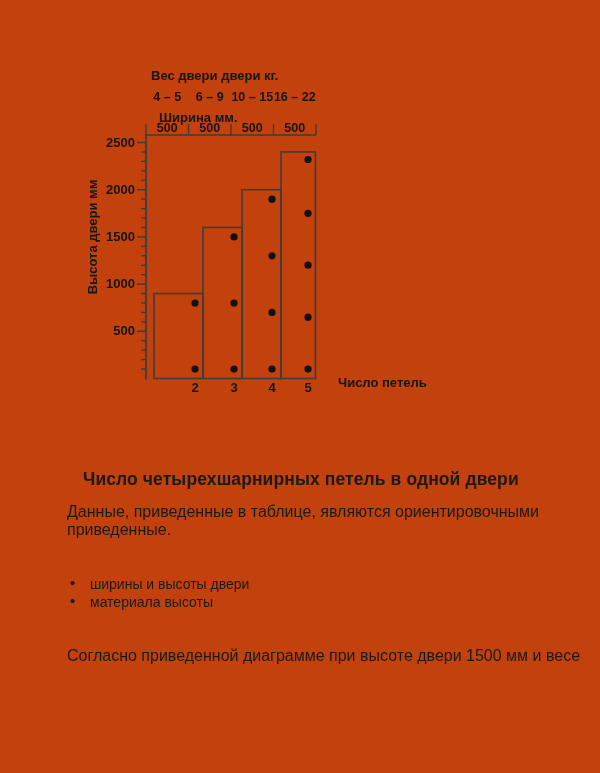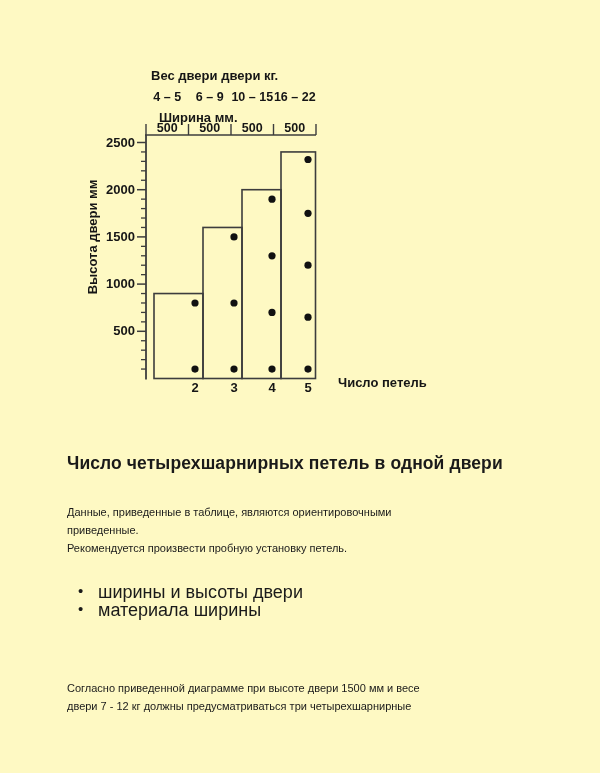--- a/index.html
+++ b/index.html
@@ -1,28 +1,28 @@
 <!DOCTYPE html>
 <html><head>
 <meta charset="utf-8">
 <style>
   html,body{margin:0;padding:0;background:#fff;}
-  .page{position:relative;width:600px;height:773px;background:#fef9c3;overflow:hidden;
+  .page{position:relative;width:600px;height:773px;background:#c2410c;overflow:hidden;
         font-family:"Liberation Sans",sans-serif;color:#1a1a1a;}
   #chart{position:absolute;left:0;top:0;}
   .ct{font-family:"Liberation Sans",sans-serif;font-size:13px;fill:#161616;}
   .b{font-weight:bold;}
   .sm{font-size:12.5px;}
-  h1.title{position:absolute;left:67px;top:453px;margin:0;
+  h1.title{position:absolute;left:67px;top:453px;margin:16px;
            font-size:17.5px;font-weight:bold;white-space:nowrap;letter-spacing:0.1px;}
-  .para{position:absolute;left:67px;font-size:11px;line-height:18px;white-space:nowrap;}
+  .para{position:absolute;left:67px;font-size:16px;line-height:18px;white-space:nowrap;}
   #para1{top:503px;}
-  #para2{top:679px;}
-  ul.deps{position:absolute;left:67px;top:575px;margin:8px;padding:0;list-style:none;
-          font-size:18px;line-height:18.3px;}
+  #para2{top:647px;}
+  ul.deps{position:absolute;left:67px;top:575px;margin:0;padding:0;list-style:none;
+          font-size:14px;line-height:18.3px;}
   ul.deps li{position:relative;padding-left:23px;white-space:nowrap;}
   ul.deps li::before{content:"\2022";position:absolute;left:3px;top:-1px;font-size:15px;}
 </style>
 </head>
 <body>
 
 <div class="page">
 
   <svg id="chart" width="600" height="440" viewBox="0 0 600 440">
       <text x="151" y="80" class="ct b">Вес двери двери кг.</text>
@@ -96,26 +96,24 @@
       <text x="308" y="391.5" class="ct b" text-anchor="middle">5</text>
       <text x="338" y="387" class="ct b">Число петель</text>
       <text x="97" y="237" class="ct b" text-anchor="middle" transform="rotate(-90 97 237)">Высота двери мм</text>
     </svg>
 
   <h1 class="title">Число четырехшарнирных петель в одной двери</h1>
 
   <div class="para" id="para1">
       <div>Данные, приведенные в таблице, являются ориентировочными</div>
       <div>приведенные.</div>
-      <div>Рекомендуется произвести пробную установку петель.</div>
     </div>
 
   <ul class="deps" id="bullets">
       <li>ширины и высоты двери</li>
-      <li>материала ширины</li>
+      <li>материала высоты</li>
     </ul>
 
   <div class="para" id="para2">
       <div>Согласно приведенной диаграмме при высоте двери 1500 мм и весе</div>
-      <div>двери 7 - 12 кг должны предусматриваться три четырехшарнирные</div>
     </div>
 
 </div>
 
 </body></html>

